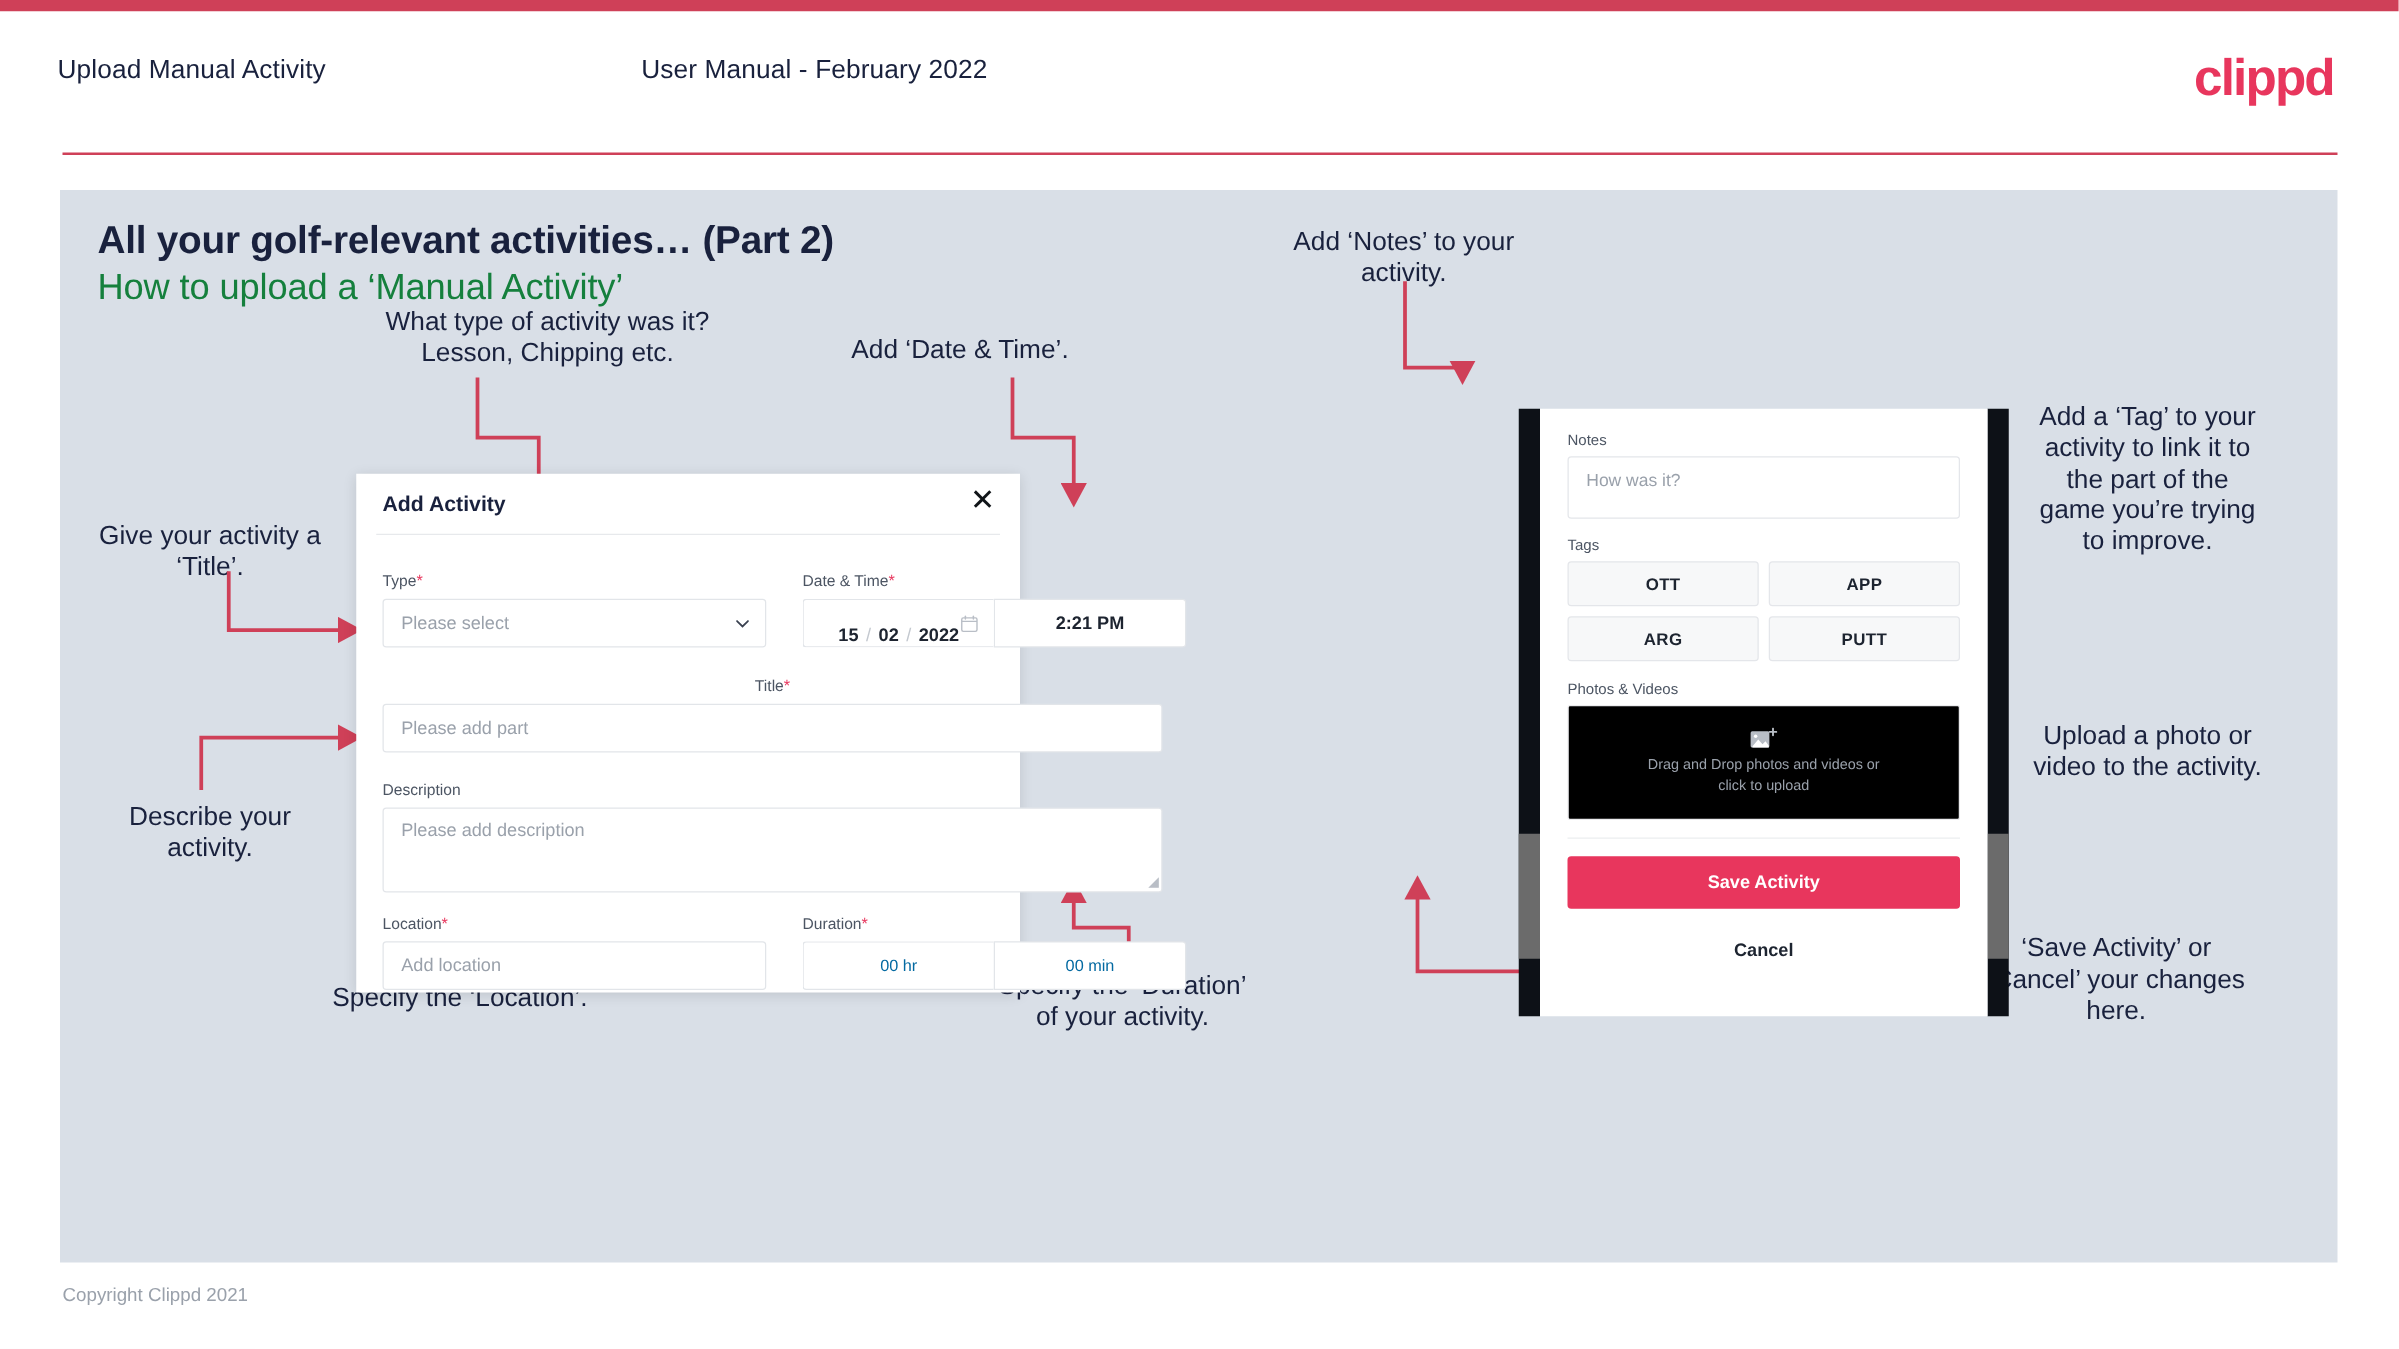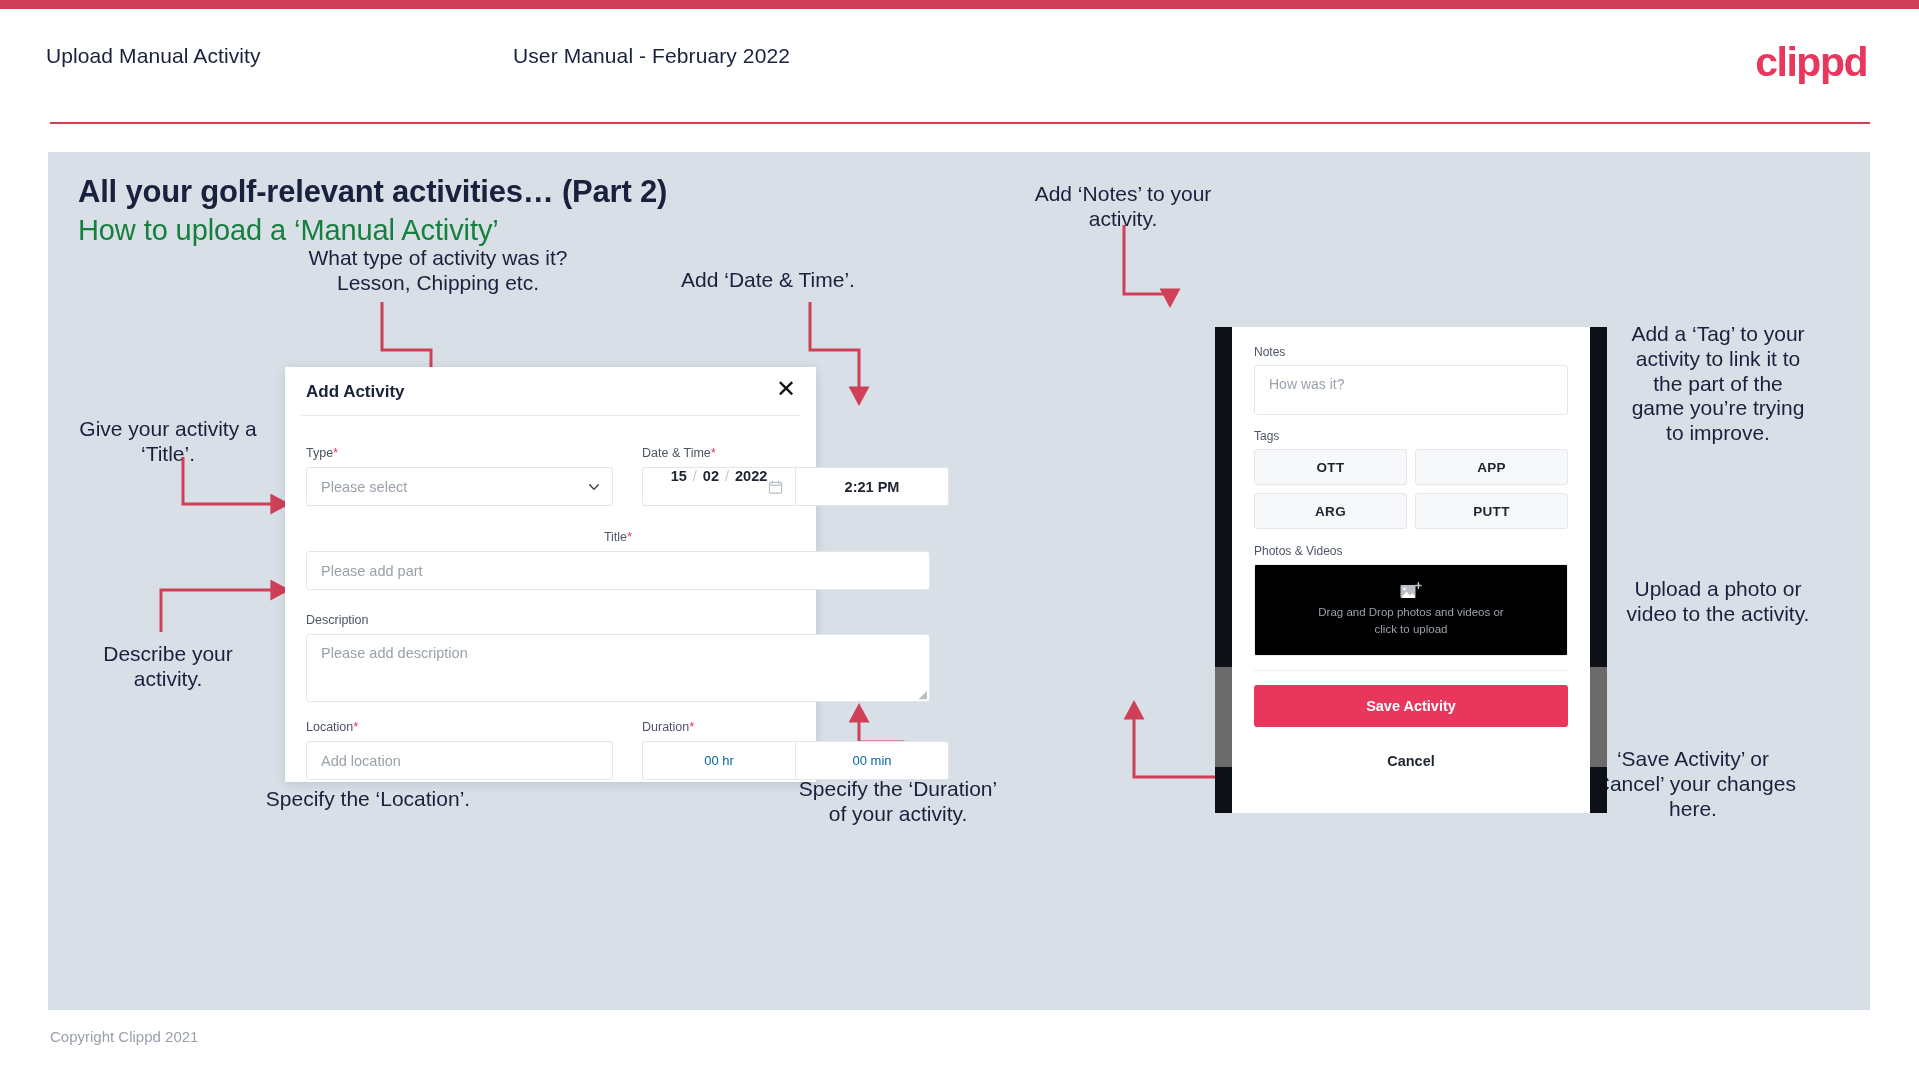--- a/index.html
+++ b/index.html
@@ -68,21 +68,21 @@
     font-weight: 400;
     white-space: pre-line;
   }
 
   
   .arrows { position: absolute; left: 0; top: 0; width: 1822px; height: 858px;
             pointer-events: none; }
 
   
   .modal {
-    position: absolute; left: 237px; top: 215px;
+    position: absolute; left: 237px; top: 227px;
     width: 531px; height: 415px;
     background: #ffffff;
     box-shadow: 0 2px 10px rgba(0,0,0,.12);
   }
   .modal-head {
     position: relative; height: 48px;
   }
   .modal-title {
     position: absolute; left: 21px; top: 15px;
     font-size: 17px; font-weight: 700; color: #19213d;
@@ -117,21 +117,21 @@
   }
   .chev {
     position: absolute; right: 12px; top: 50%; transform: translateY(-50%);
     width: 14px; height: 14px;
   }
 
   .dt-group { display: flex; width: 307px; }
   .dt-date {
     flex: 1; border: 1px solid #e2e5e9; border-right: none;
     border-radius: 3px 0 0 3px; height: 39px;
-    display: flex; align-items: flex-start; justify-content: center; gap: 4px;
+    display: flex; align-items: flex-end; justify-content: center; gap: 4px;
     font-size: 14.5px; color: #1d2430; font-weight: 600; background: #fff;
     position: relative;
   }
   .dt-date .sep { color: #c3c8cf; font-weight: 400; margin: 0 2px; }
   .cal-ic { position: absolute; right: 12px; top: 50%; transform: translateY(-50%); }
   .dt-time {
     flex: 1; border: 1px solid #e2e5e9; border-radius: 0 3px 3px 0; height: 39px;
     display: flex; align-items: center; justify-content: center;
     font-size: 14.5px; color: #1d2430; font-weight: 600; background: #fff;
   }

